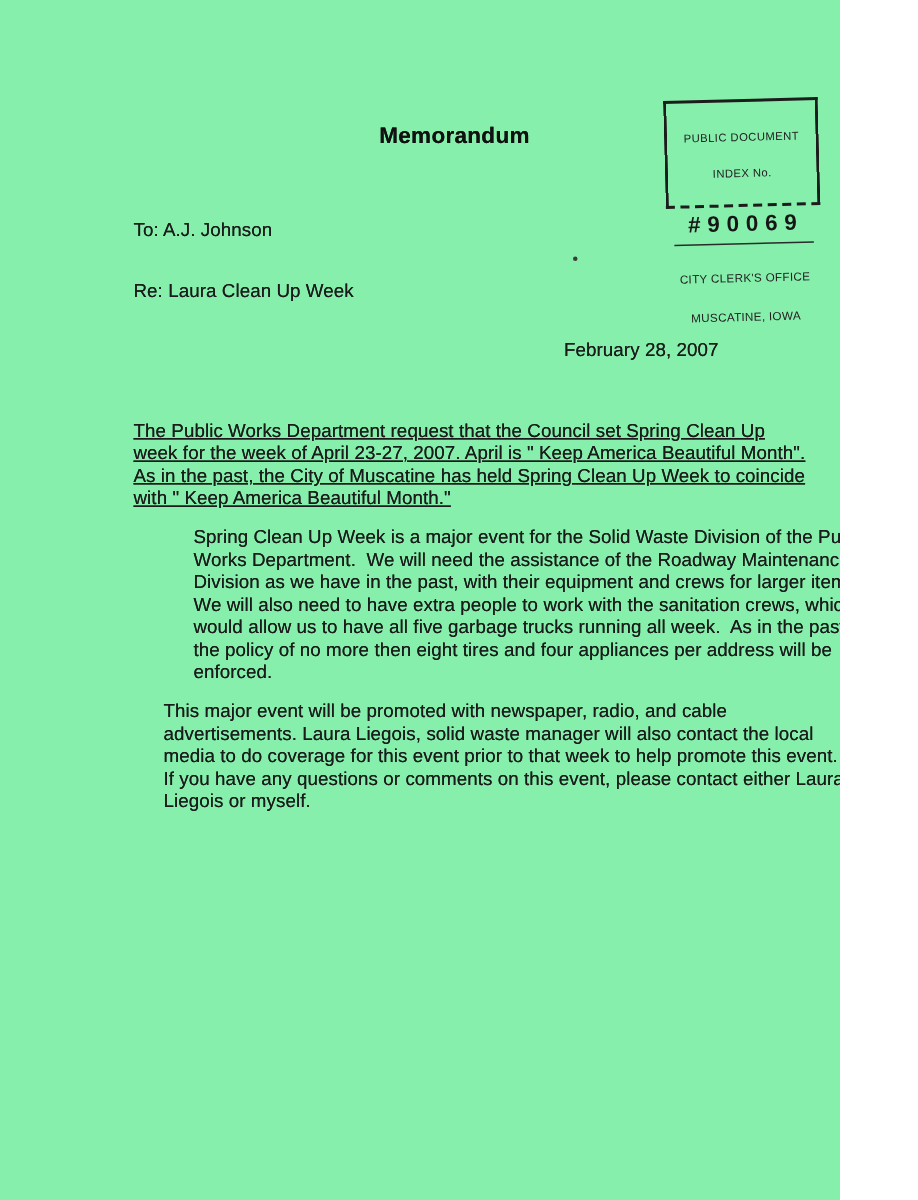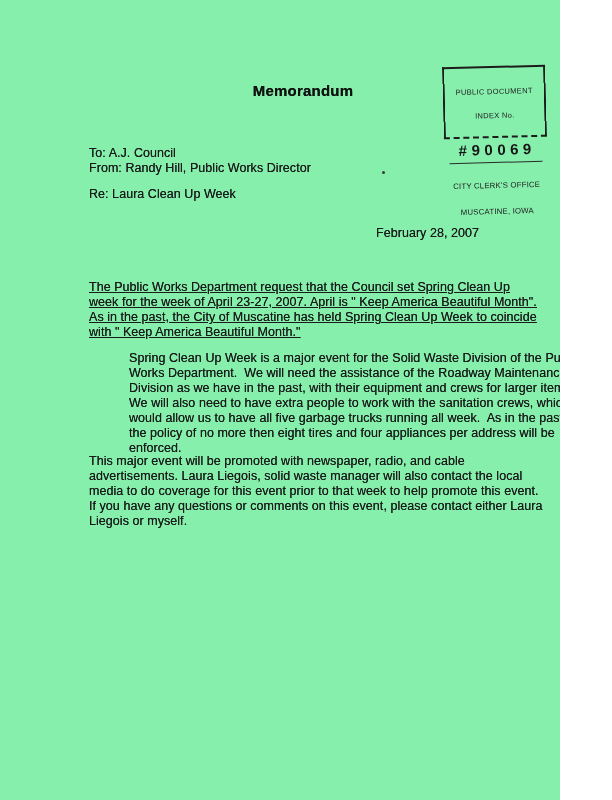--- a/index.html
+++ b/index.html
@@ -62,21 +62,21 @@
     white-space: pre;
     text-shadow: 0 0 0.35px rgba(0,0,0,0.8);
     color: #1b1b1b;
   }
   .to   { top: 146px; }
   .from { top: 161px; }
   .re   { top: 187px; }
   .date { top: 226px; left: 376px; }
   .p1   { top: 280px; text-decoration: underline; }
   .p2   { top: 351px; margin-left: 40px; }
-  .p3   { top: 454px; }
+  .p3   { top: 467px; margin-left: 20px; }
   .speck {
     position: absolute;
     left: 382px;
     top: 171px;
     width: 3px;
     height: 3px;
     background: #3c3c3c;
     border-radius: 50%;
   }
 </style>
@@ -93,22 +93,21 @@
       <div>INDEX No.</div>
     </div>
     <div class="stamp-number">#90069</div>
     <div class="stamp-rule"></div>
     <div class="stamp-office">
       <div>CITY CLERK'S OFFICE</div>
       <div>MUSCATINE, IOWA</div>
     </div>
   </div>
 
-  <div class="line to">To: A.J. Council</div>
-  <div class="line from">From: Randy Hill, Public Works Director</div>
+  <div class="line to">To: A.J. Johnson</div>
   <div class="speck"></div>
   <div class="line re">Re: Laura Clean Up Week</div>
   <div class="line date">February 28, 2007</div>
 
   <div class="para p1">The Public Works Department request that the Council set Spring Clean Up
 week for the week of April 23-27, 2007. April is " Keep America Beautiful Month".
 As in the past, the City of Muscatine has held Spring Clean Up Week to coincide
 with " Keep America Beautiful Month."</div>
   <div class="para p2">Spring Clean Up Week is a major event for the Solid Waste Division of the Public
 Works Department.  We will need the assistance of the Roadway Maintenance

